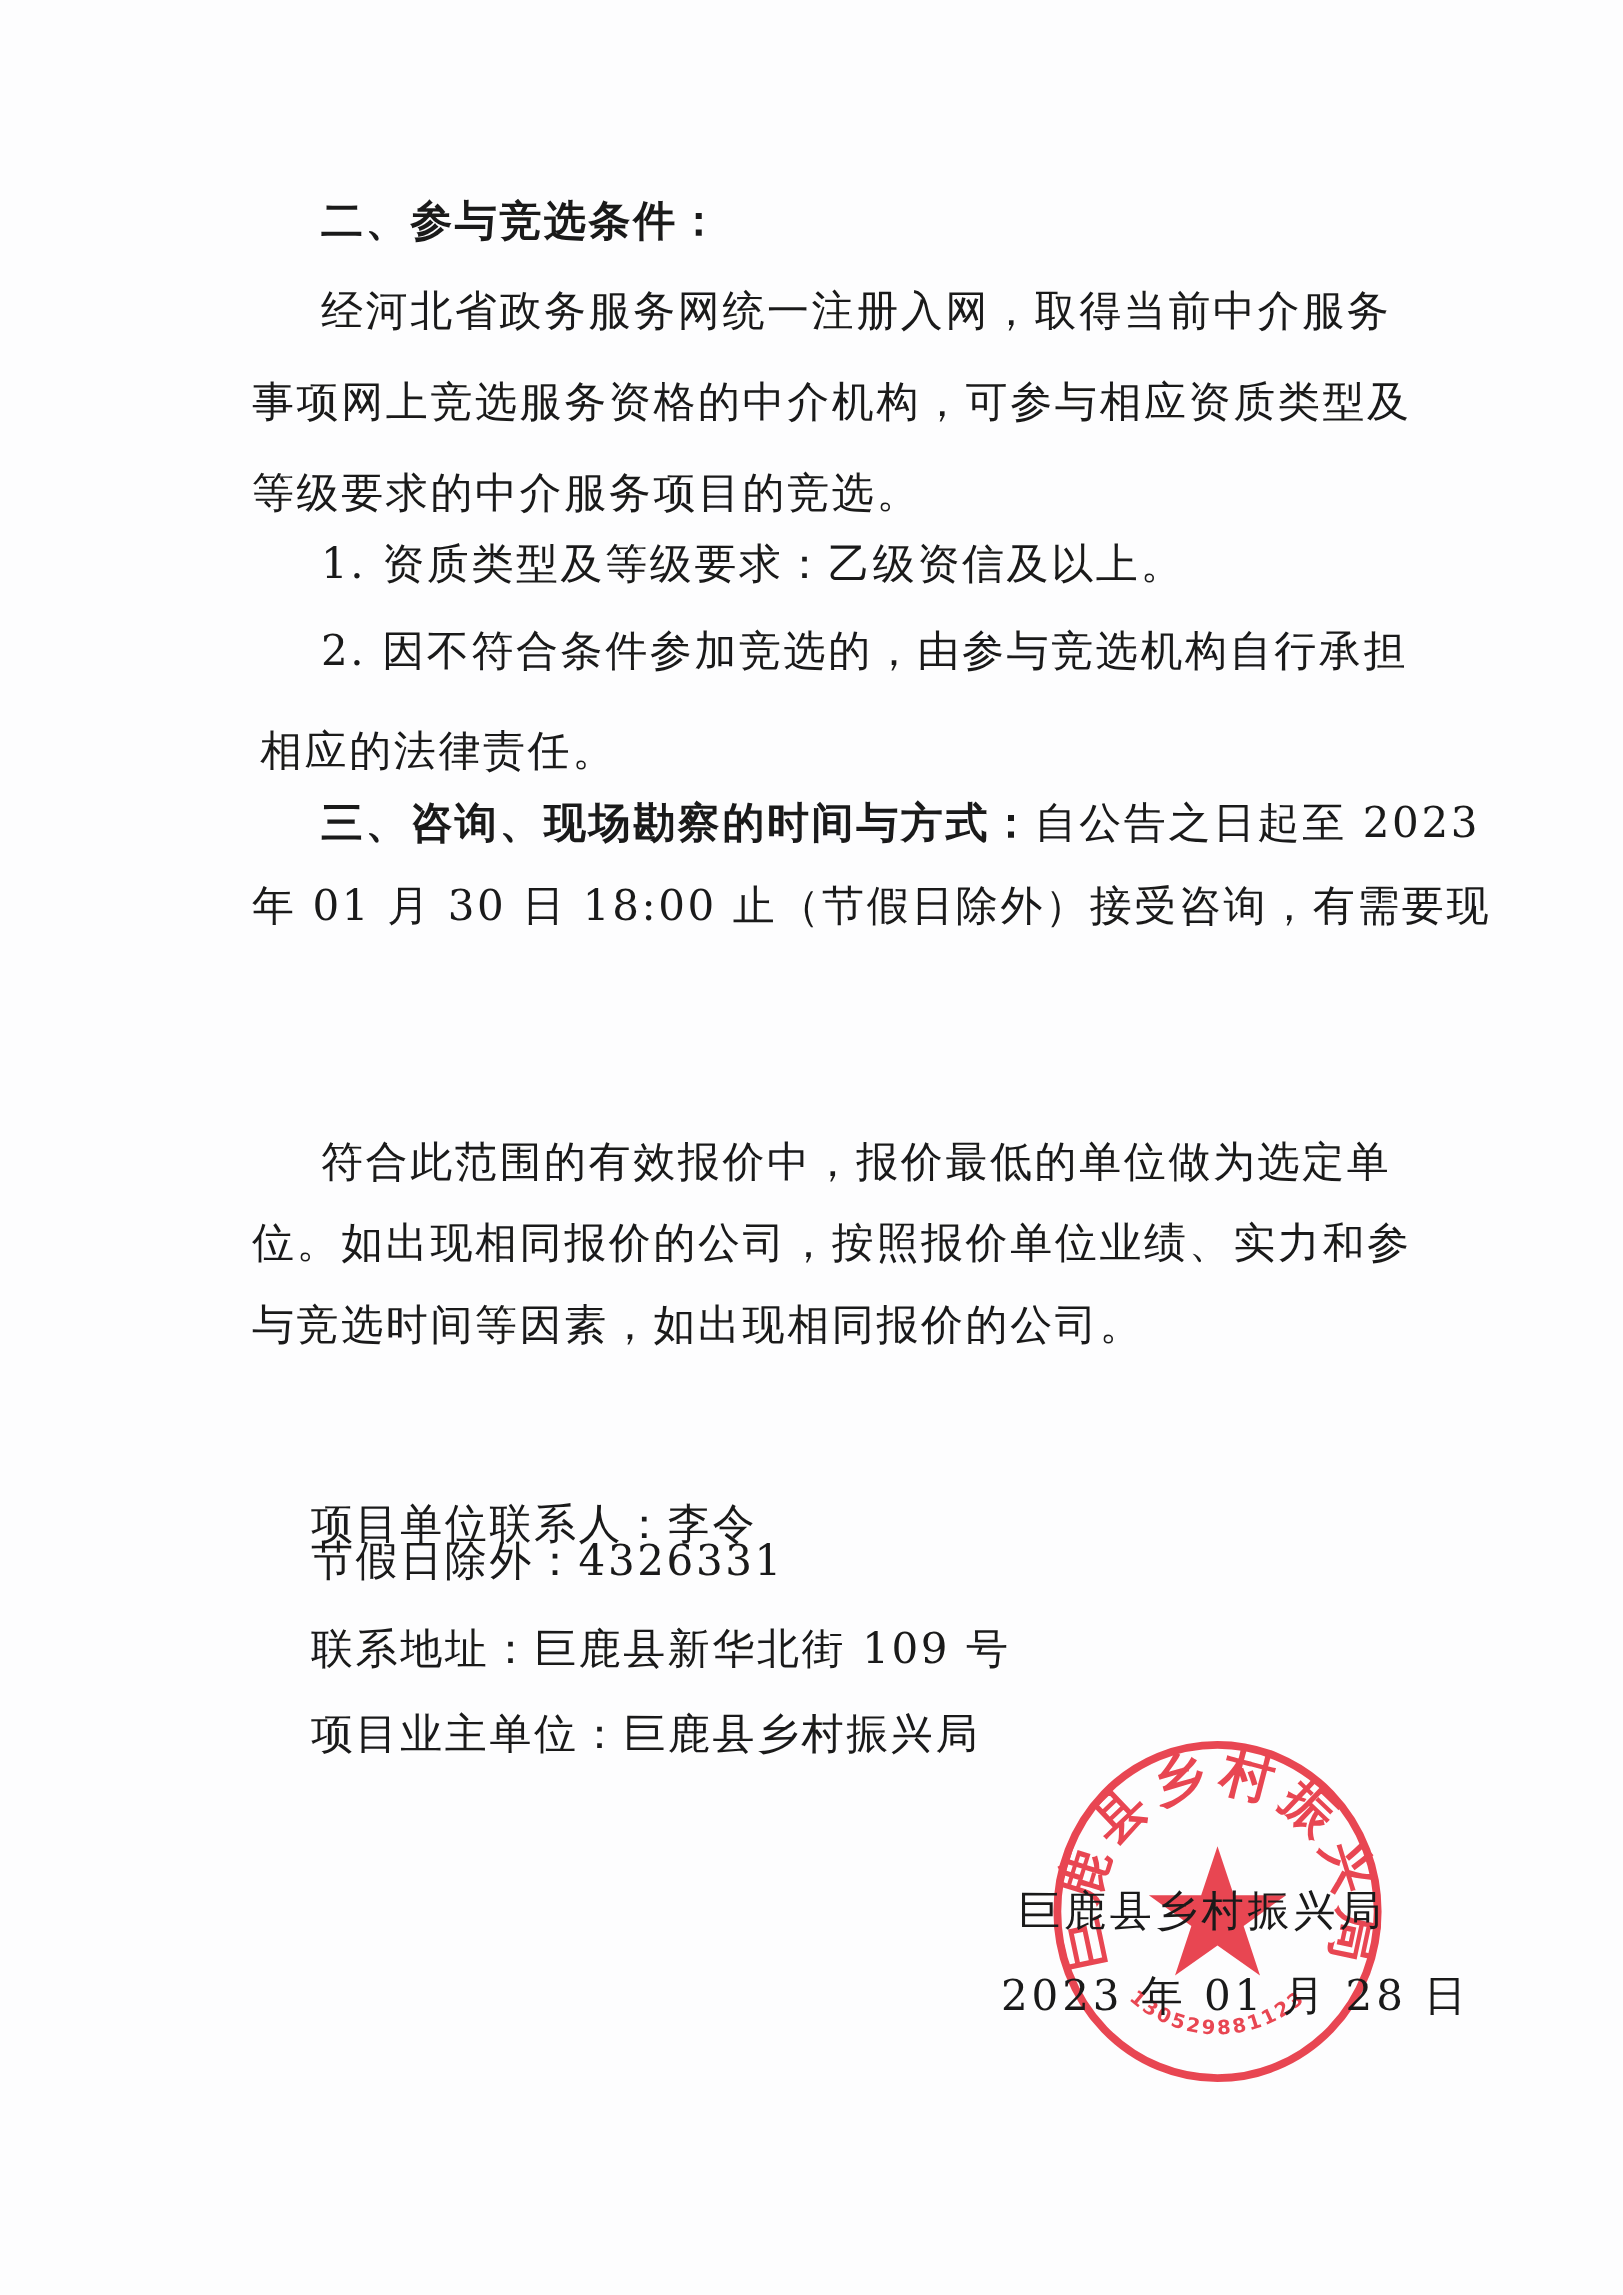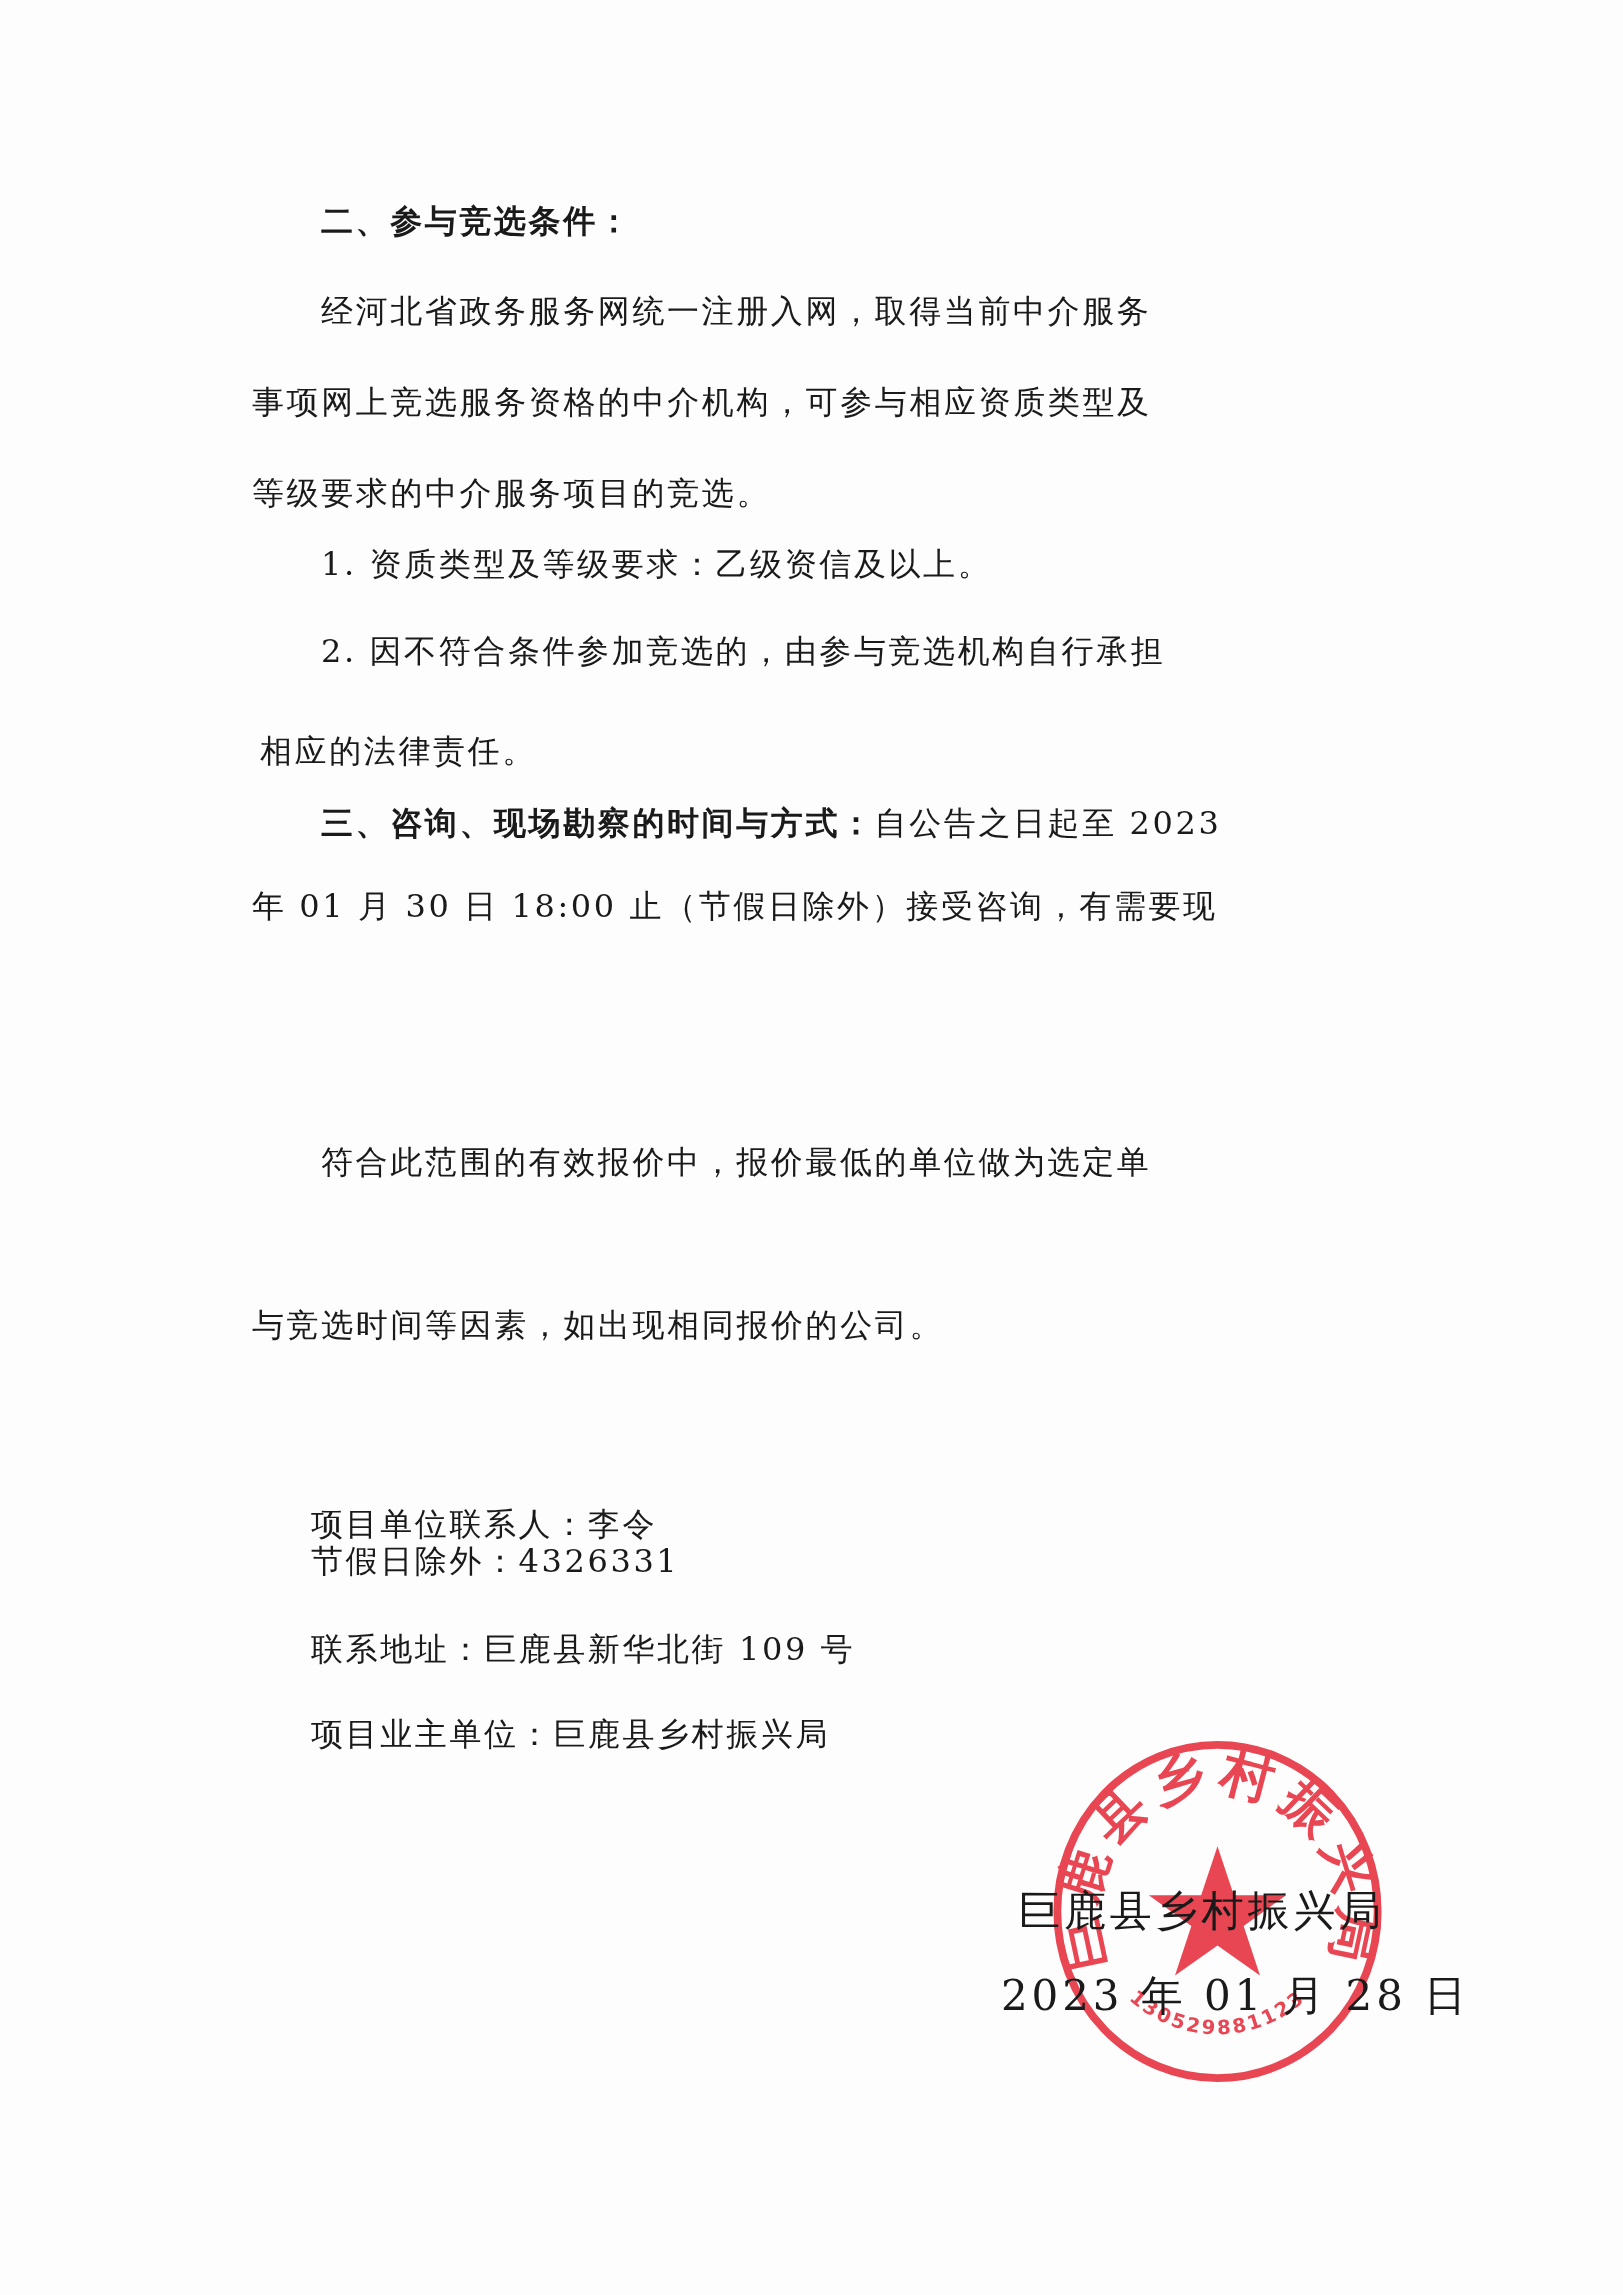--- a/index.html
+++ b/index.html
@@ -7,21 +7,21 @@
     width: 1623px; height: 2295px;
     background: #fdfdfe;
     position: relative;
     overflow: hidden;
     font-family: "DejaVu Serif", "Liberation Serif", serif;
     color: #1a1a1a;
   }
   .page { position: absolute; left: 0; top: 0; width: 1623px; height: 2295px; }
   .line {
     position: absolute;
-    font-size: 32px;
+    font-size: 42px;
     line-height: 52px;
     white-space: nowrap;
     letter-spacing: 2.6px;
   }
   .heading { font-weight: bold; }
   .sig { position: absolute; font-size: 42px; line-height: 52px; white-space: nowrap; letter-spacing: 3.9px; }
   .stamp { position: absolute; left: 1041px; top: 1735px; width: 353px; height: 353px; z-index: 2; mix-blend-mode: multiply; opacity: 0.9; }
   .sig { z-index: 3; }
 </style>
 </head>
@@ -36,20 +36,21 @@
   <div class="line" style="left:321px; top:538px;">1. 资质类型及等级要求：乙级资信及以上。</div>
   <div class="line" style="left:321px; top:625px;">2. 因不符合条件参加竞选的，由参与竞选机构自行承担</div>
   <div class="line" style="left:260px; top:704px;margin-top:21px;">相应的法律责任。</div>
 
   <div class="line" style="left:321px; top:797px;">
     <span class="heading">三、咨询、现场勘察的时间与方式：</span><span>自公告之日起至 2023</span>
   </div>
   <div class="line" style="left:252px; top:880px;">年 01 月 30 日  18:00 止（节假日除外）接受咨询，有需要现</div>
 
   <div class="line" style="left:321px; top:1136px;">符合此范围的有效报价中，报价最低的单位做为选定单</div>
+  <div class="line" style="left:252px; top:1217px;">位。如出现相同报价的公司，按照报价单位业绩、实力和参</div>
   <div class="line" style="left:252px; top:1299px;">与竞选时间等因素，如出现相同报价的公司。</div>
 
   <div class="line" style="left:311px; top:1498px;">
     <span>项目单位联系人：</span><span>李令</span>
   </div>
   <div class="line" style="left:311px; top:1535px;">
     <span>节假日除外：</span><span>4326331</span>
   </div>
   <div class="line" style="left:311px; top:1623px;">
     <span>联系地址：</span><span>巨鹿县新华北街 109 号</span>

